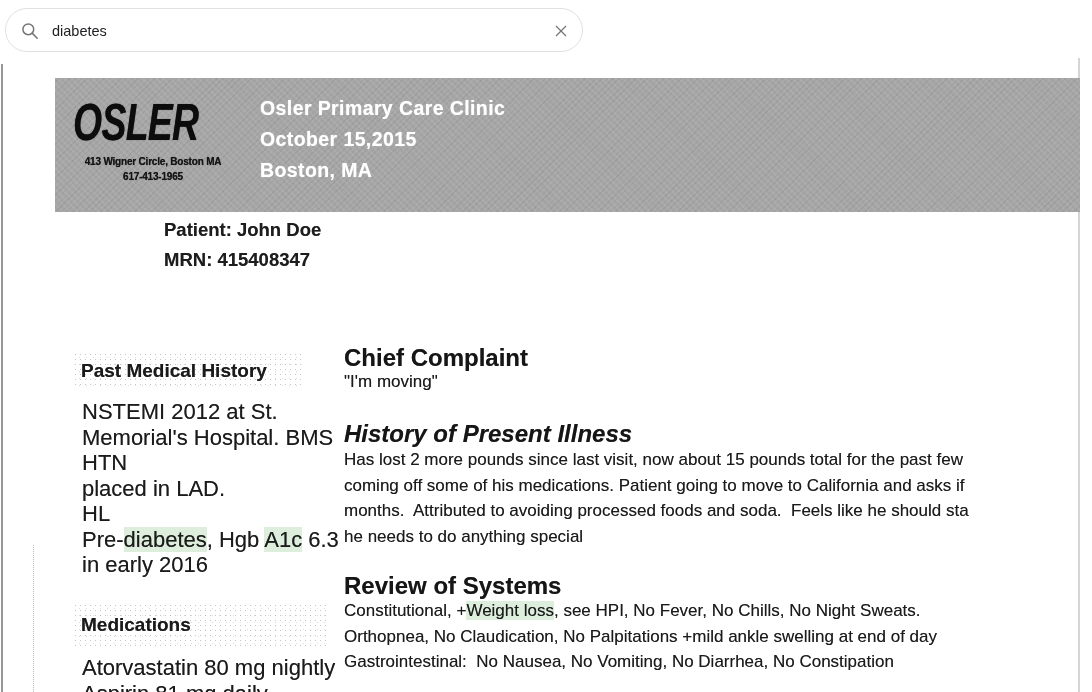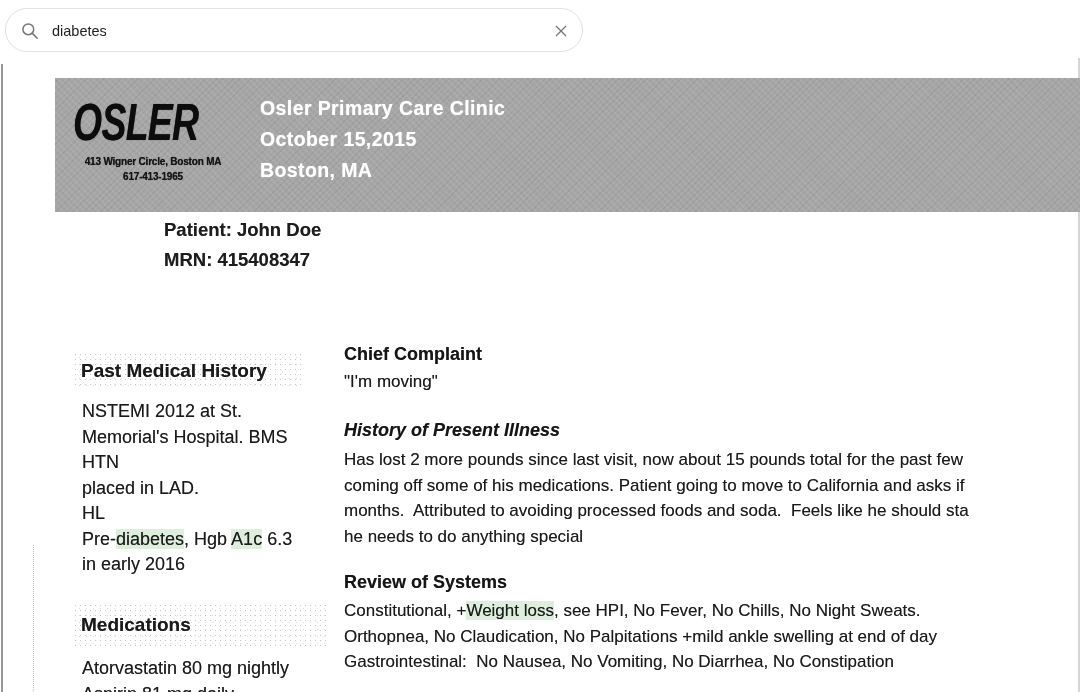--- a/index.html
+++ b/index.html
@@ -88,29 +88,29 @@
       radial-gradient(rgba(130,130,130,0.28) 0.6px, transparent 0.8px),
       radial-gradient(rgba(150,150,150,0.22) 0.5px, transparent 0.7px);
     background-size: 5px 5px, 7px 7px, 4px 4px;
     background-position: 0 0, 3px 2px, 1px 3px;
   }
   .pmh-head  { left: 73px; top: 352px; width: 228px; height: 37px; align-items: center; }
   .meds-head { left: 73px; top: 603px; width: 257px; height: 43px; }
 
   .doc-lines { position: absolute; }
   .doc-line  { white-space: pre; }
-  .left-lines  { font-size: 18px;  line-height: 25.5px; }
+  .left-lines  { font-size: 22px;  line-height: 25.5px; }
   .pmh-lines   { left: 82px; top: 399px; width: 255px; }
   .meds-lines  { left: 82px; top: 655px; width: 260px; line-height: 26px; }
 
   .right-col {
     position: absolute; left: 344px; top: 0; width: 734px; height: 692px;
     overflow: hidden;
   }
-  .rc-heading { position: absolute; left: 0; font-weight: 700; font-size: 18px; color: #161616; white-space: pre; }
+  .rc-heading { position: absolute; left: 0; font-weight: 700; font-size: 24px; color: #161616; white-space: pre; }
   .cc-head  { top: 344px; }
   .hpi-head { top: 420px; font-style: italic; }
   .ros-head { top: 572px; }
   .rc-lines { left: 0; font-size: 17px; line-height: 25.5px; }
   .cc-lines  { top: 369px; }
   .hpi-lines { top: 447px; }
   .ros-lines { top: 598px; }
 
   .hl { background: var(--hl-color, #ddeedd); }
 </style>

